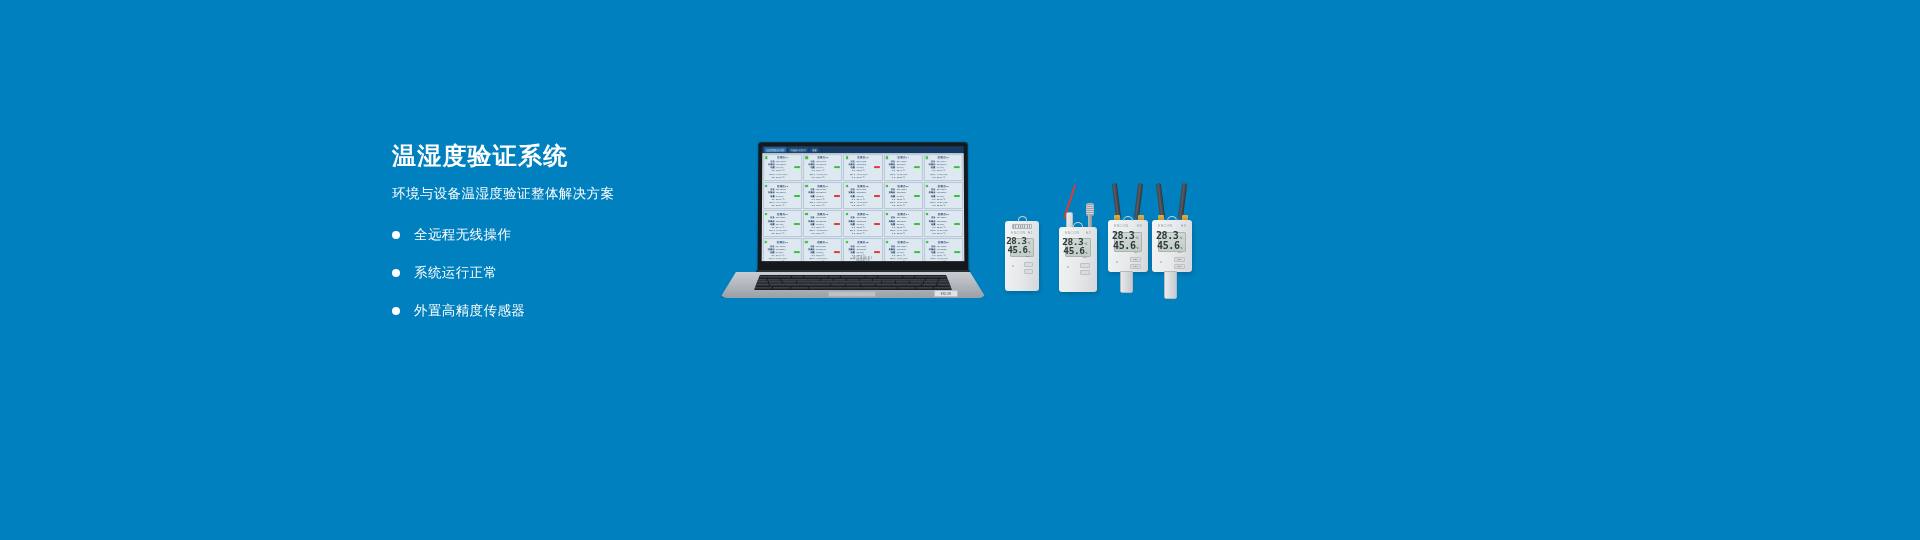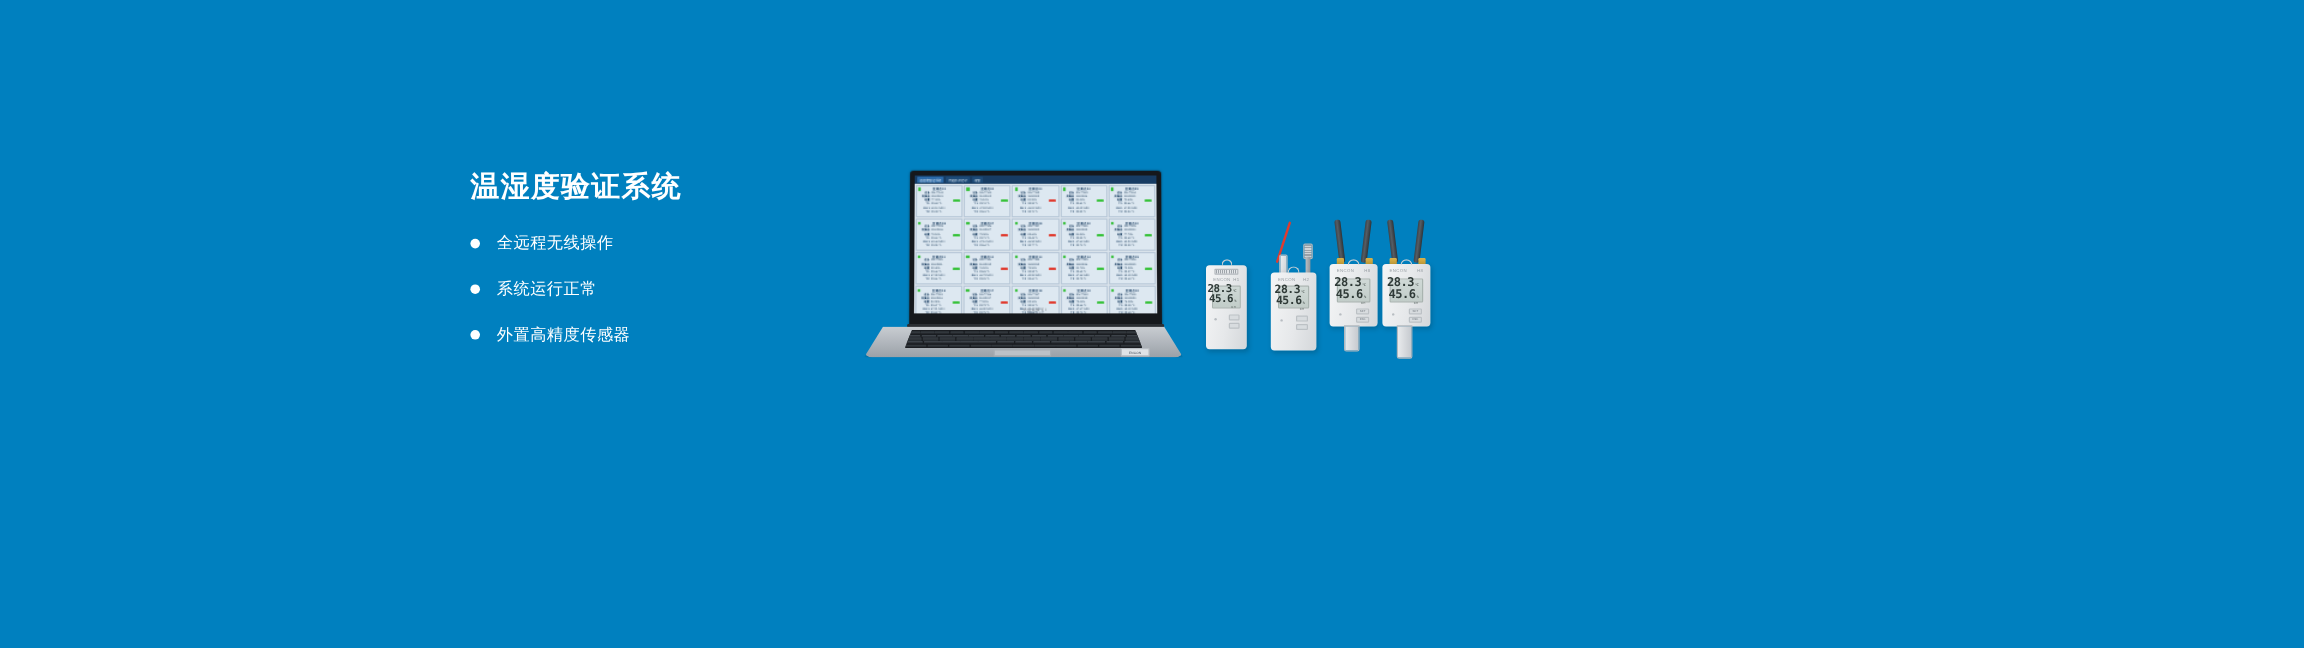--- a/index.html
+++ b/index.html
@@ -247,20 +247,21 @@
     border-radius:0 0 2px 2px; border:0.4px solid #b3b8bd;
   }
 </style>
 </head>
 <body>
 
 <div id="banner">
 
   <div id="copy">
     <div class="headline">温湿度验证系统</div>
+    <div class="subhead">环境与设备温湿度验证整体解决方案</div>
     <div class="features">
       <div class="feature">
         <span class="bullet"></span>
         <span class="feature-label">全远程无线操作</span>
       </div>
       <div class="feature">
         <span class="bullet"></span>
         <span class="feature-label">系统运行正常</span>
       </div>
       <div class="feature">

